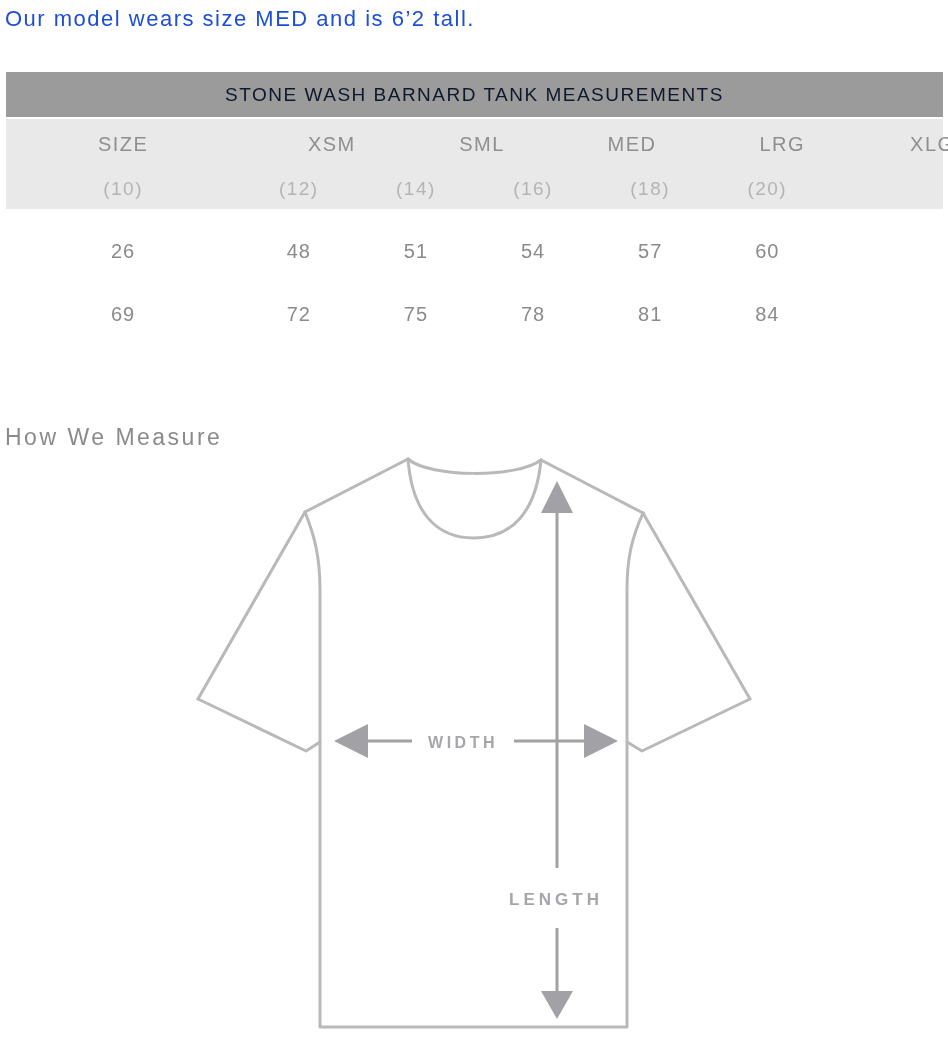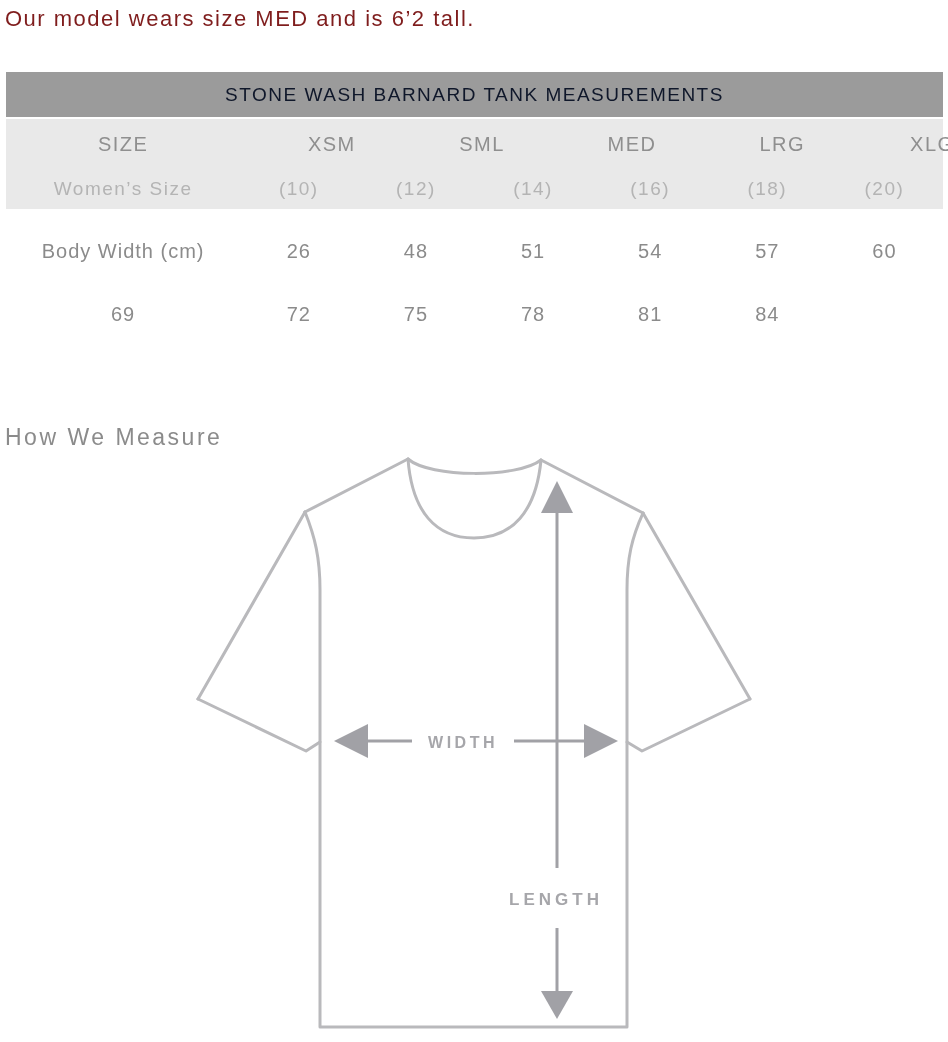--- a/index.html
+++ b/index.html
@@ -4,21 +4,21 @@
 <style>
   html,body{margin:0;padding:0;background:#ffffff;}
   body{
     width:948px;height:1042px;position:relative;overflow:hidden;
     font-family:"Liberation Sans","DejaVu Sans",sans-serif;
     -webkit-font-smoothing:antialiased;
   }
   
   .intro{
     position:absolute;left:5px;top:6px;
-    font-size:22px;letter-spacing:1.5px;color:#7f1d1d;
+    font-size:22px;letter-spacing:1.5px;color:#1d4ed8;
   }
   
   .size-table{position:absolute;left:6px;top:72px;width:937px;}
   .st-title{
     height:45px;background:#9b9b9b;color:#0f172a;
     display:flex;align-items:center;justify-content:center;
     font-size:19px;font-weight:400;letter-spacing:1.5px;
   }
   .st-shaded{background:#e9e9e9;margin-top:2px;}
   .st-row{
@@ -58,32 +58,30 @@
     <div class="st-row row-size">
       <div>SIZE</div>
       <div>XSM</div>
       <div>SML</div>
       <div>MED</div>
       <div>LRG</div>
       <div>XLG</div>
       <div>2XL</div>
     </div>
     <div class="st-row row-womens">
-      <div>Women’s Size</div>
       <div>(10)</div>
       <div>(12)</div>
       <div>(14)</div>
       <div>(16)</div>
       <div>(18)</div>
       <div>(20)</div>
     </div>
   </div>
 
   <div class="st-row row-width">
-    <div>Body Width (cm)</div>
     <div>26</div>
     <div>48</div>
     <div>51</div>
     <div>54</div>
     <div>57</div>
     <div>60</div>
   </div>
 
   <div class="st-row row-length">
     <div>69</div>

